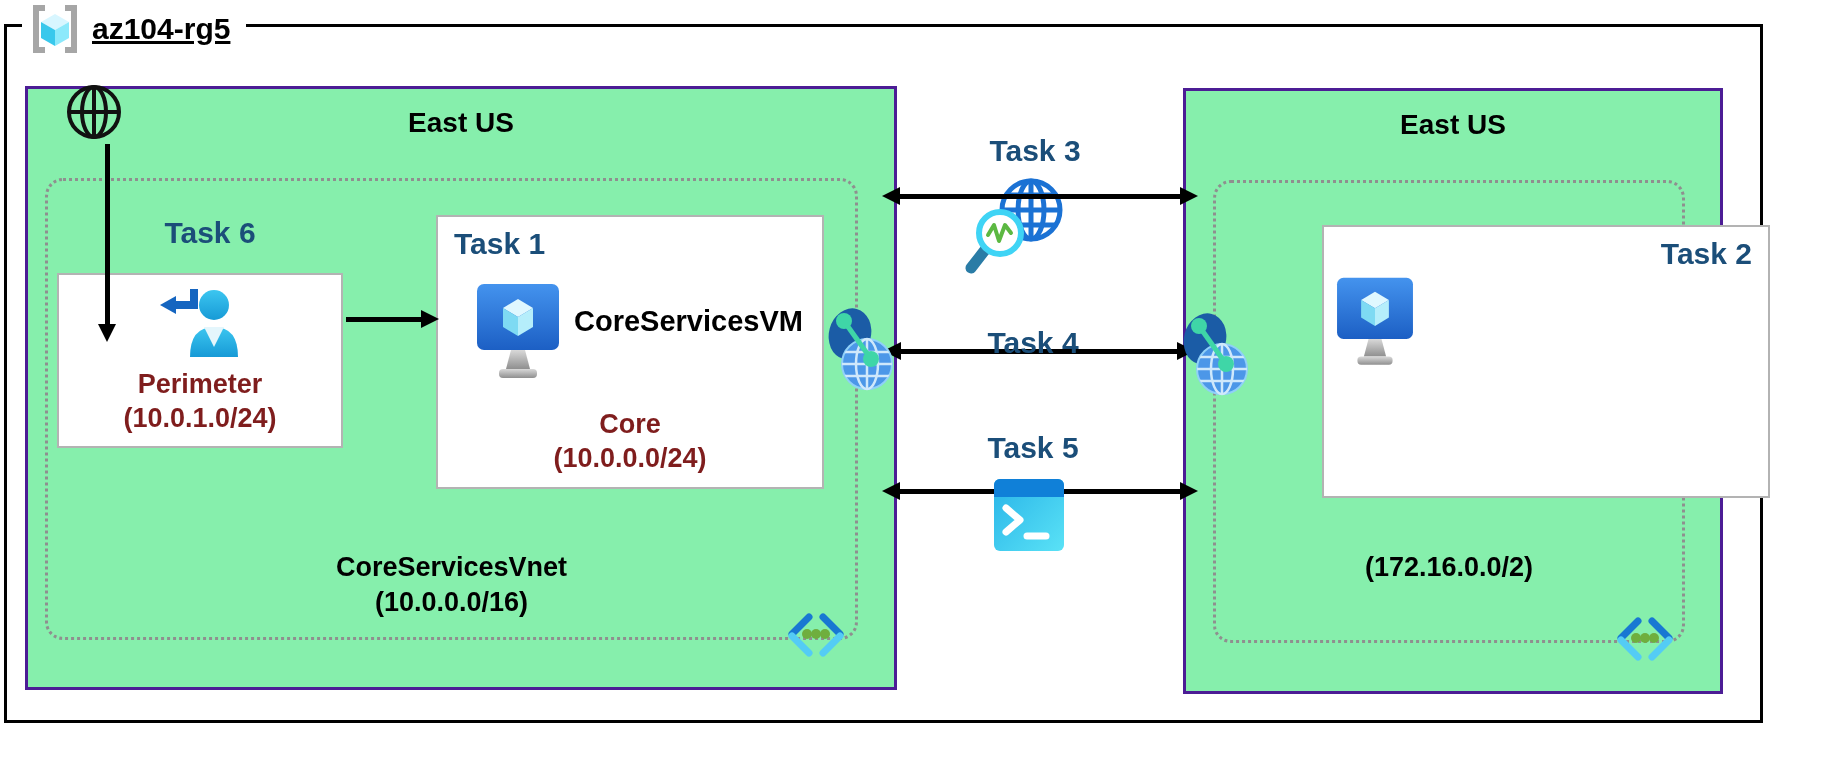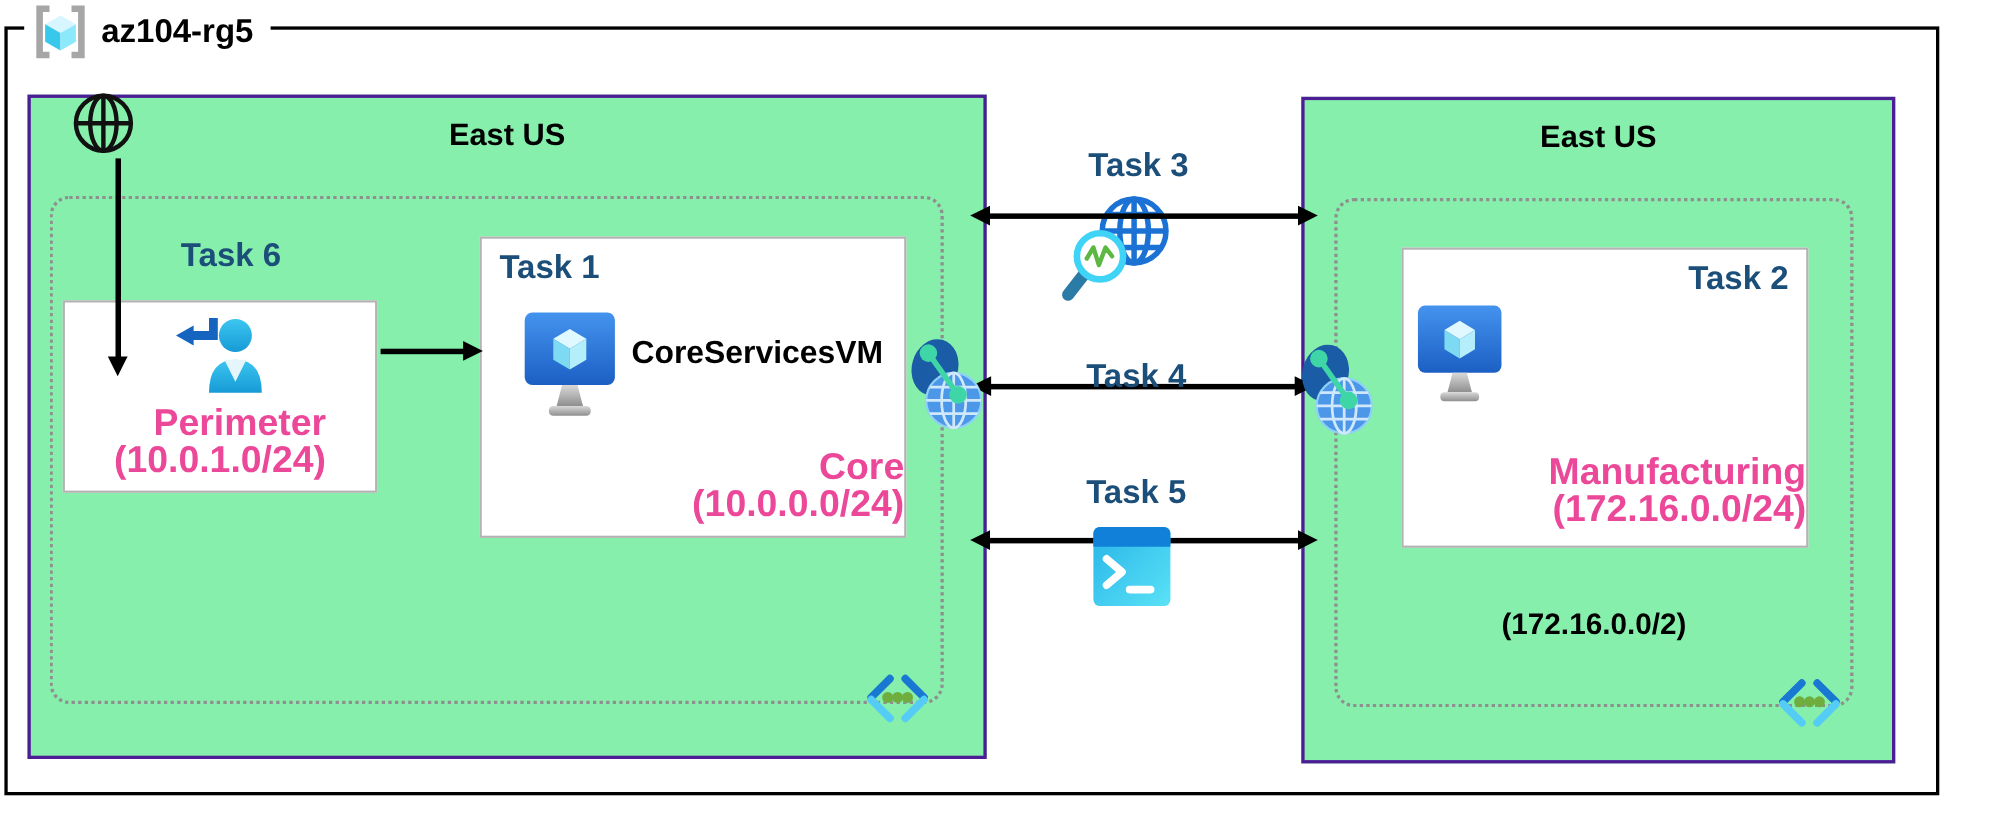--- a/index.html
+++ b/index.html
@@ -1,41 +1,41 @@
 <!DOCTYPE html>
 <html><head>
 <meta charset="utf-8">
 <style>
   * { box-sizing: border-box; margin: 0; padding: 0; }
   body { background: #fff; font-family: "Liberation Sans", sans-serif; }
   .canvas { position: relative; width: 1828px; height: 759px; background: #fff; overflow: hidden; }
 
   .rg-border { position: absolute; left: 4px; top: 24px; width: 1759px; height: 699px; border: 3px solid #000; }
-  .rg-chip { position: absolute; left: 22px; top: 0; height: 58px; background: #fff; display: flex; align-items: center; gap: 10px; padding: 0 16px 0 6px; z-index: 5; }
+  .rg-chip { position: absolute; left: 22px; top: 0; height: 58px; background: #fff; display: flex; align-items: center; gap: 10px; padding: 0 16px 0 6px; z-index: 5; text-decoration: underline; }
   .rg-title { font-size: 30px; font-weight: bold; color: #000; }
 
   .region { position: absolute; background: #86efac; border: 3px solid #4c1d95; }
   .region-left { left: 25px; top: 86px; width: 872px; height: 604px; }
   .region-right { left: 1183px; top: 88px; width: 540px; height: 606px; }
   .location { text-align: center; padding-top: 18px; font-size: 28px; font-weight: bold; color: #000; }
 
   .vnet-box { position: absolute; border: 3px dotted #8f8f8f; border-radius: 18px; }
   .vnet-left { left: 45px; top: 178px; width: 813px; height: 462px; }
   .vnet-right { left: 1213px; top: 180px; width: 472px; height: 463px; }
 
   .white-box { position: absolute; background: #fff; border: 2px solid #b3b3b3; }
   .perimeter-box { left: 57px; top: 273px; width: 286px; height: 175px; display: flex; flex-direction: column; align-items: center; }
   .task1-box { left: 436px; top: 215px; width: 388px; height: 274px; }
-  .task2-box { left: 1274px; top: 225px; width: 370px; height: 273px; }
+  .task2-box { left: 1322px; top: 225px; width: 448px; height: 273px; }
 
   .task-label { position: absolute; font-size: 30px; font-weight: bold; color: #1b4e79; z-index: 4; }
   .t-center { text-align: center; width: 200px; }
 
   .name-label { font-size: 29px; font-weight: bold; color: #000; }
-  .sub-label { font-size: 34px; font-weight: bold; color: #ec4899; text-align: right; line-height: 34px; }
+  .sub-label { font-size: 27px; font-weight: bold; color: #7f1d1d; text-align: center; line-height: 34px; }
   .vnet-label { position: absolute; font-size: 27px; font-weight: bold; color: #000; text-align: center; line-height: 35px; z-index: 1; }
 
   .icon { position: absolute; z-index: 3; }
   .icon-under { position: absolute; z-index: 1; }
 
   .arrow-h { position: absolute; height: 5px; background: #000; z-index: 2; }
   .arrow-v { position: absolute; width: 5px; background: #000; z-index: 2; }
   .head { position: absolute; width: 0; height: 0; }
   .hl { left: -15px; top: -7px; border-top: 9px solid transparent; border-bottom: 9px solid transparent; border-right: 18px solid #000; }
   .hr { right: -15px; top: -7px; border-top: 9px solid transparent; border-bottom: 9px solid transparent; border-left: 18px solid #000; }
@@ -124,20 +124,24 @@
       <polygon points="37,69 51,69 56,88 32,88" fill="url(#st1)"></polygon>
       <rect x="25" y="88" width="38" height="9" rx="4" fill="url(#st1)"></rect>
     </svg>
     <div class="name-label abs" style="left:136px;top:88px;">CoreServicesVM</div>
     <div class="sub-label abs" style="left:0;right:0;bottom:12px;margin-top:16px;">
       <div>Core</div>
       <div>(10.0.0.0/24)</div>
     </div>
   </div>
 
+  <div class="vnet-label" style="left:45px;width:813px;top:550px;">
+    <div>CoreServicesVnet</div>
+    <div>(10.0.0.0/16)</div>
+  </div>
 
   <svg class="icon" style="left:787px;top:612px;" width="58" height="46" viewBox="0 0 58 46">
     <line x1="22" y1="5" x2="5" y2="22" stroke="#1878d2" stroke-width="7" stroke-linecap="round"></line>
     <line x1="5" y1="24" x2="22" y2="41" stroke="#54ccf5" stroke-width="7" stroke-linecap="round"></line>
     <line x1="36" y1="5" x2="53" y2="22" stroke="#1878d2" stroke-width="7" stroke-linecap="round"></line>
     <line x1="53" y1="24" x2="36" y2="41" stroke="#54ccf5" stroke-width="7" stroke-linecap="round"></line>
     <circle cx="20" cy="22" r="5" fill="#6fae3e"></circle>
       <circle cx="29" cy="22" r="5" fill="#6fae3e"></circle>
       <circle cx="38" cy="22" r="5" fill="#6fae3e"></circle>
   </svg>
@@ -260,24 +264,20 @@
             <stop offset="1" stop-color="#8f8f8f"></stop>
         </linearGradient>
       </defs>
       <rect x="3" y="3" width="82" height="66" rx="7" fill="url(#vm2)"></rect>
       <polygon points="44,18 59,27 44,36 29,27" fill="#e0f8ff"></polygon>
       <polygon points="29,27 44,36 44,55 29,46" fill="#7edaf3"></polygon>
       <polygon points="59,27 44,36 44,55 59,46" fill="#b5eefb"></polygon>
       <polygon points="37,69 51,69 56,88 32,88" fill="url(#st2)"></polygon>
       <rect x="25" y="88" width="38" height="9" rx="4" fill="url(#st2)"></rect>
     </svg>
-    <div class="sub-label abs" style="left:0;right:0;bottom:16px;">
-      <div>Manufacturing</div>
-      <div>(172.16.0.0/24)</div>
-    </div>
   </div>
 
   <div class="vnet-label" style="left:1213px;width:472px;top:550px;">
     <div>(172.16.0.0/2)</div>
   </div>
 
   <svg class="icon" style="left:1616px;top:616px;" width="58" height="46" viewBox="0 0 58 46">
     <line x1="22" y1="5" x2="5" y2="22" stroke="#1878d2" stroke-width="7" stroke-linecap="round"></line>
     <line x1="5" y1="24" x2="22" y2="41" stroke="#54ccf5" stroke-width="7" stroke-linecap="round"></line>
     <line x1="36" y1="5" x2="53" y2="22" stroke="#1878d2" stroke-width="7" stroke-linecap="round"></line>

